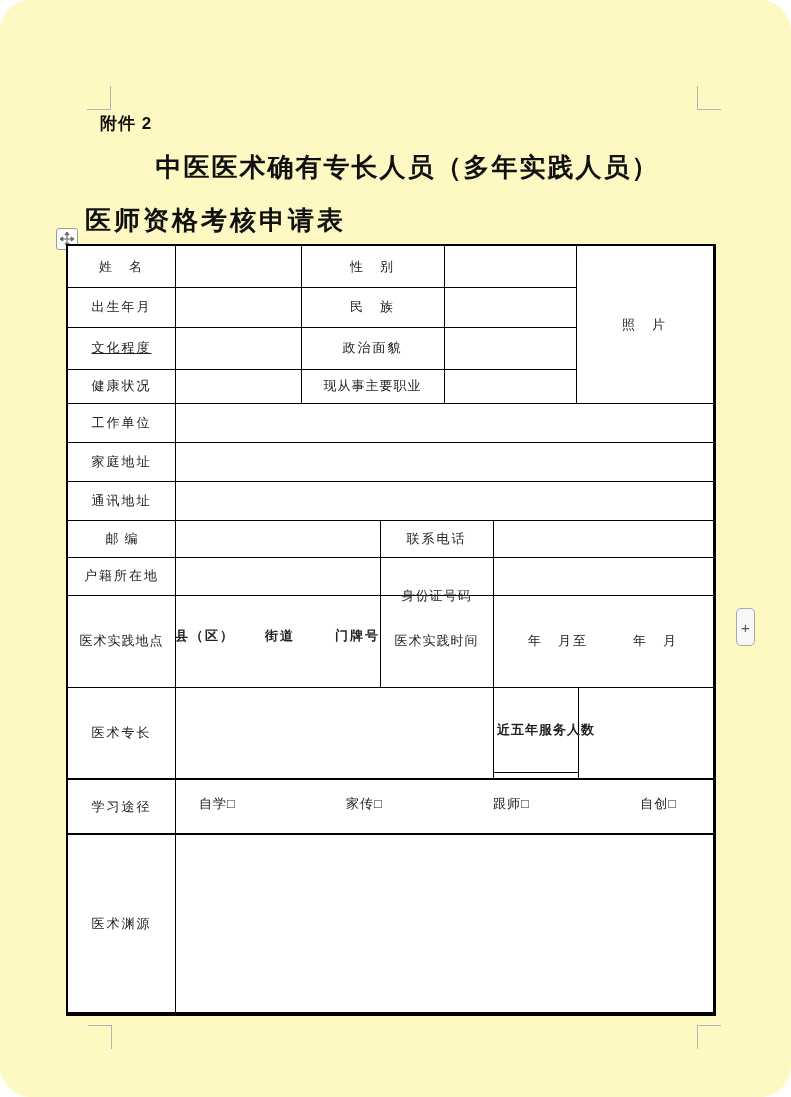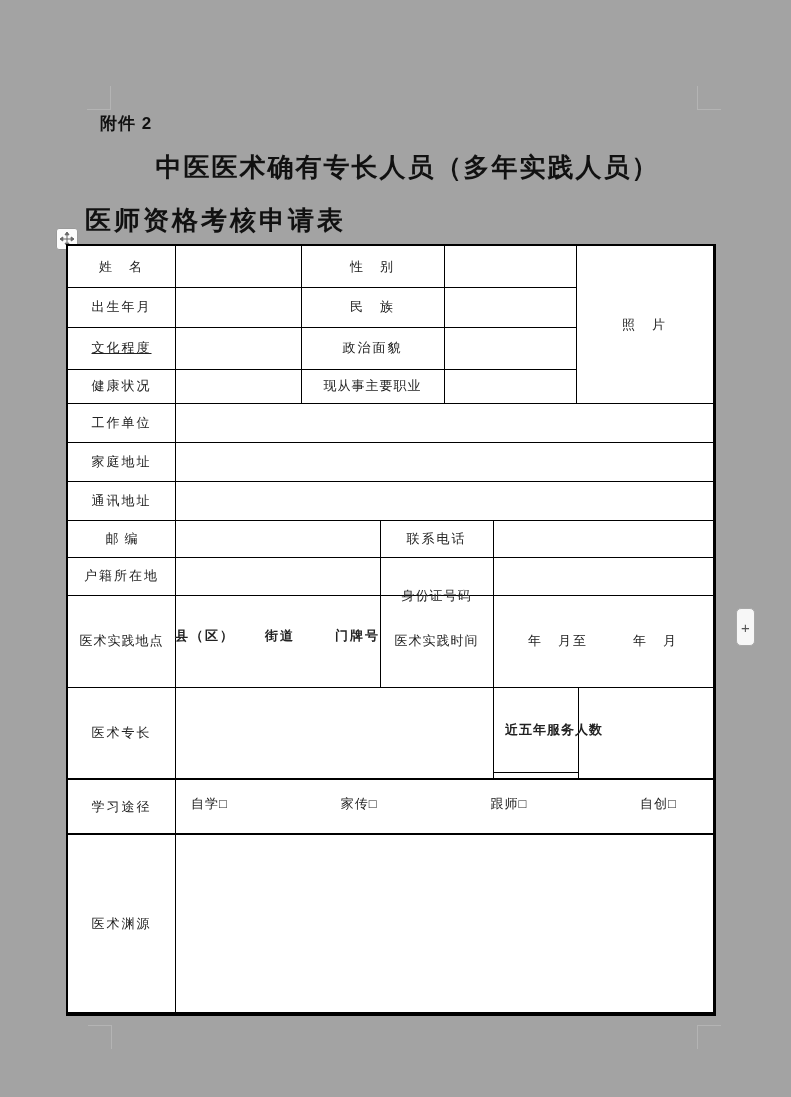--- a/index.html
+++ b/index.html
@@ -1,18 +1,18 @@
 <!DOCTYPE html>
 <html><head>
 <meta charset="utf-8">
 <style>
   html,body{margin:0;padding:0;background:#fff;}
   .page{
-    position:relative;width:791px;height:1097px;background:#a3a3a3;overflow:hidden;
-    font-family:"Liberation Sans","DejaVu Sans",sans-serif;color:#222;
+    position:relative;width:791px;height:1097px;background:#fef9c3;overflow:hidden;
+    font-family:"Liberation Sans","DejaVu Sans",sans-serif;color:#222;border-radius:31px;
   }
   .attachment{position:absolute;left:100px;top:112px;font-size:17px;font-weight:700;color:#111;letter-spacing:1px;}
   .title1{position:absolute;left:85px;top:150px;width:645px;text-align:center;font-size:26px;font-weight:700;color:#111;letter-spacing:2px;}
   .title2{position:absolute;left:85px;top:203px;width:645px;text-align:left;font-size:26px;font-weight:700;color:#111;letter-spacing:3px;}
 
   
   .mark{position:absolute;background:#b4b4b4;}
 
   
   .move-handle{
@@ -38,21 +38,21 @@
   .hl,.vl{position:absolute;background:#000;}
   .cell{
     position:absolute;display:flex;align-items:center;justify-content:center;
     font-size:13px;color:#222;letter-spacing:2px;box-sizing:border-box;white-space:nowrap;
   }
   .blank{position:absolute;box-sizing:border-box;}
   .two-line{flex-direction:row;justify-content:space-between;line-height:1;font-weight:bold;}
   .options{
     position:absolute;display:flex;align-items:center;justify-content:space-between;
     font-size:13px;color:#222;letter-spacing:1px;box-sizing:border-box;
-    padding:0 36px 6px 16px;
+    padding:0 36px 6px 24px;
   }
 </style>
 </head>
 <body>
 
 <div class="page">
 
   <div class="mark" style="left:110px;top:86px;width:1px;height:24px;"></div>
   <div class="mark" style="left:87px;top:109px;width:24px;height:1px;"></div>
   <div class="mark" style="left:697px;top:86px;width:1px;height:24px;"></div>
@@ -150,21 +150,21 @@
     <div class="cell" style="left:0;top:349px;width:107px;height:92px;letter-spacing:1px;">医术实践地点</div>
     <div class="cell two-line" style="left:107px;top:349px;width:205px;height:80px;">
       <span>县（区）　　街道</span>
       <span>门牌号</span>
     </div>
     <div class="cell" style="left:312px;top:349px;width:113px;height:92px;letter-spacing:1px;">医术实践时间</div>
     <div class="cell" style="left:0;top:441px;width:107px;height:91px;">医术专长</div>
 
     <div class="cell" style="left:425px;top:349px;width:220px;height:92px;">年　月至　　　年　月</div>
     <div class="blank" style="left:107px;top:441px;width:318px;height:91px;"></div>
-    <div class="cell two-line" style="left:425px;top:441px;width:85px;height:85px;letter-spacing:1px;padding:6px 12px;">
+    <div class="cell two-line" style="left:425px;top:441px;width:85px;height:85px;letter-spacing:1px;padding:6px 4px;">
       <span>近五年</span>
       <span>服务人数</span>
     </div>
     <div class="blank" style="left:510px;top:441px;width:135px;height:91px;"></div>
 
     <div class="cell" style="left:0;top:534px;width:107px;height:53px;">学习途径</div>
     <div class="options" style="left:107px;top:534px;width:538px;height:53px;">
       <span>自学□</span>
       <span>家传□</span>
       <span>跟师□</span>

